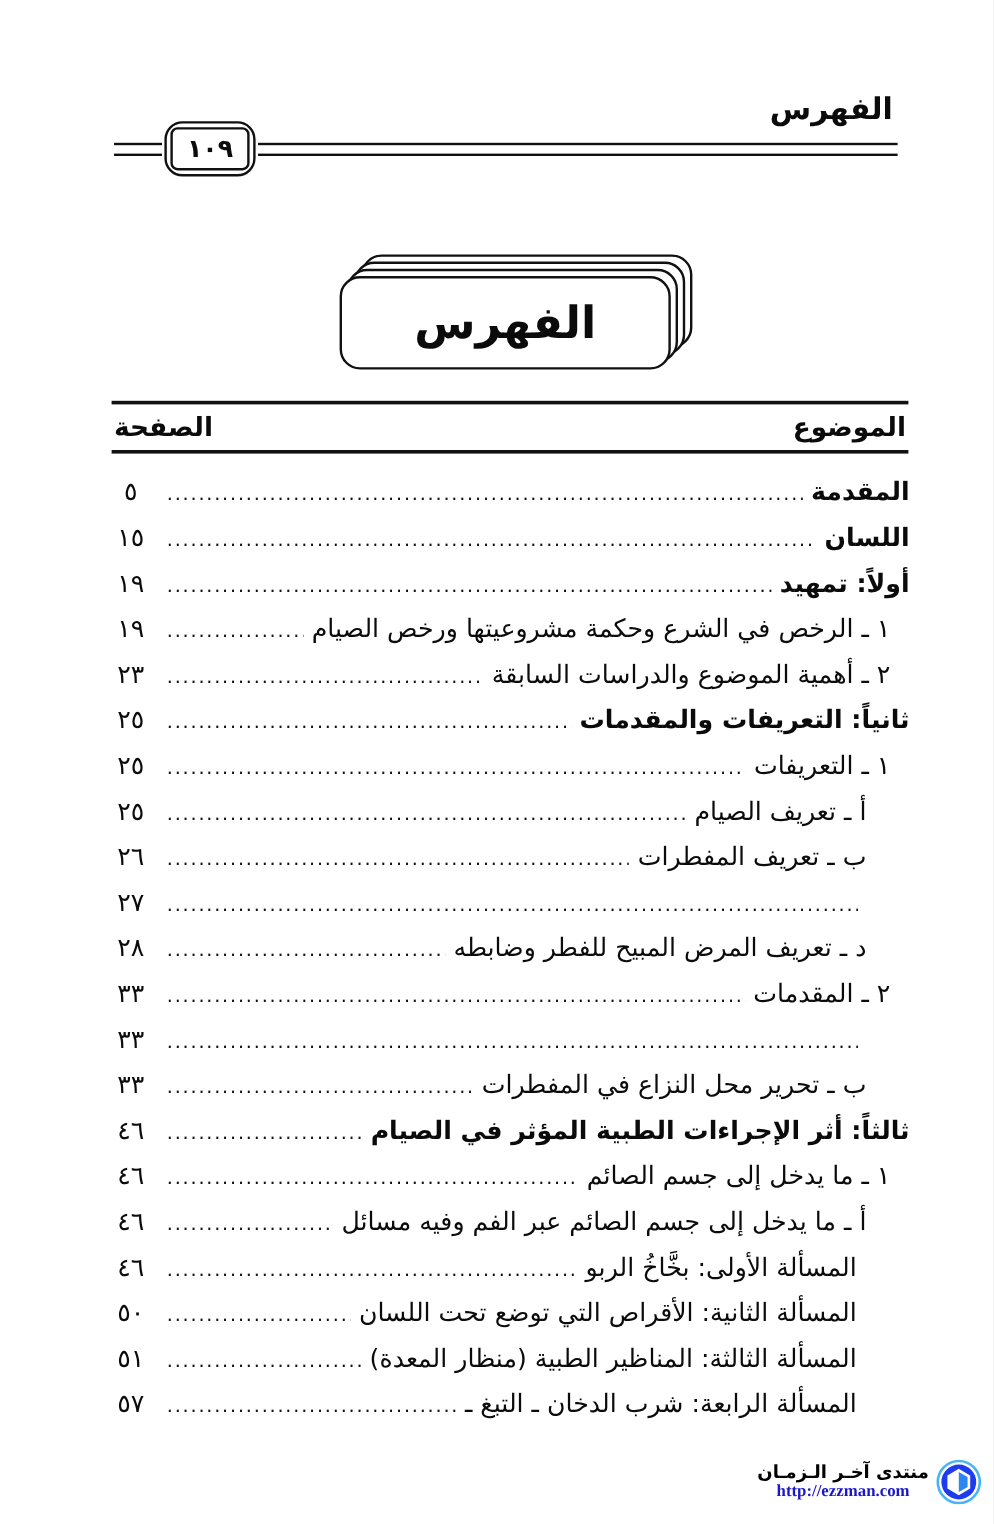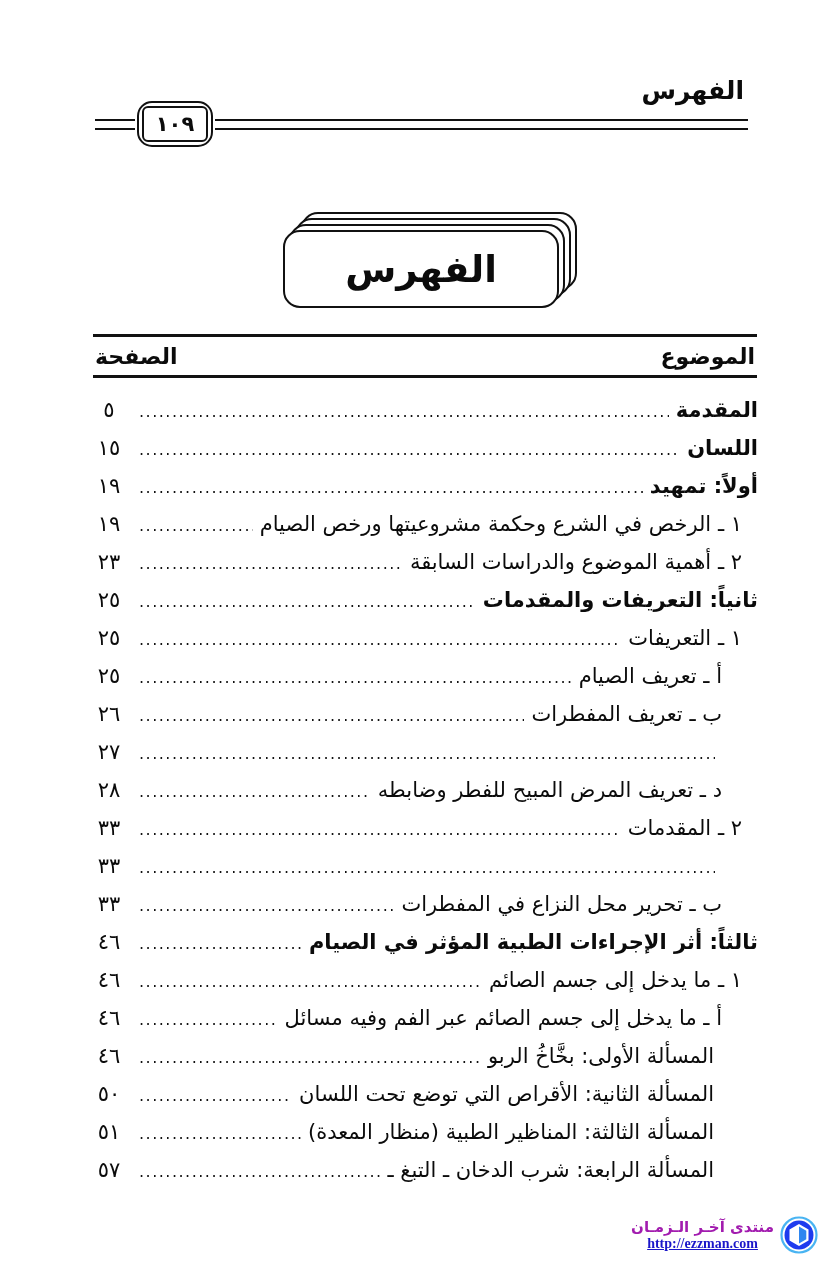--- a/index.html
+++ b/index.html
@@ -100,28 +100,27 @@
     font-size:21px;
   }
 
   
   .watermark {
     position:absolute; right:10px; top:1216px;
     display:flex; flex-direction:row-reverse; align-items:center; gap:6px;
   }
   .wm-text { text-align:center; }
   .wm-name {
-    font-size:15px; font-weight:bold; color:#a21caf;
+    font-size:15px; font-weight:bold; color:#000000;
     direction:rtl; white-space:nowrap;
   }
   .wm-url {
     font-size:14px; font-weight:bold; color:#1b17c9;
     font-family:"Liberation Serif", serif;
     white-space:nowrap;
-    text-decoration:underline;
   }
 </style>
 </head>
 <body>
 
 <div class="page">
 
   <div class="header-title">الفهرس</div>
 
   <div class="header-rule-row">

